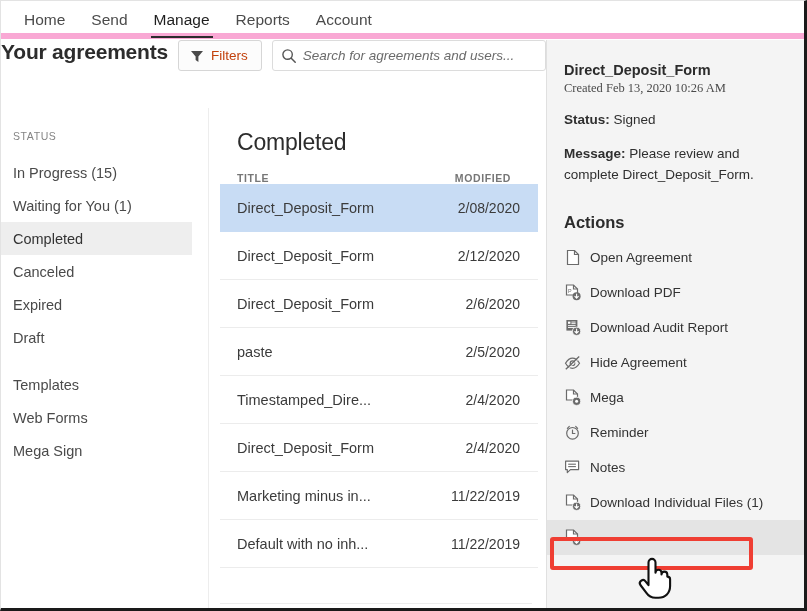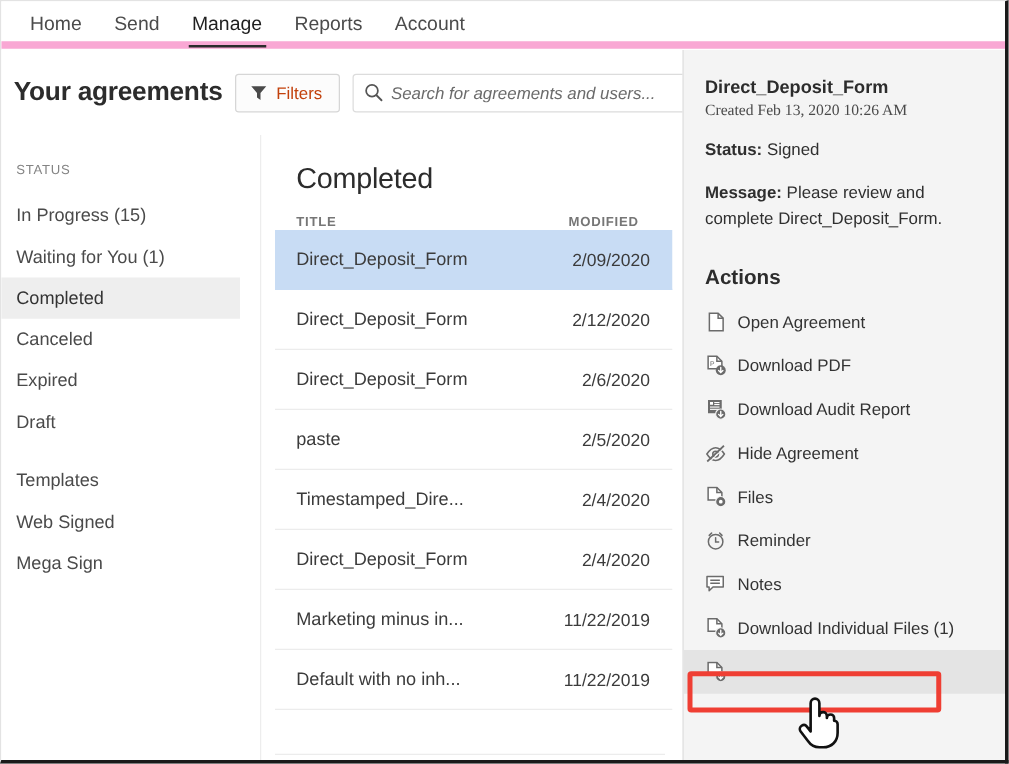--- a/index.html
+++ b/index.html
@@ -62,22 +62,20 @@
   }
 
   
   .page-header {
     position: absolute;
     left: 0; top: 39px;
     width: 545px;
     height: 68px;
     background: #ffffff;
     display: flex;
-    align-items: center;
-    padding-left: 10px;
   }
   .page-title {
     font-size: 21px;
     font-weight: bold;
     color: #2c2c2c;
     letter-spacing: -0.2px;
     white-space: nowrap;
   }
   .filters-btn {
     margin-left: 10px;
@@ -338,36 +336,36 @@
     <div class="sidebar-item">In Progress (15)</div>
     <div class="sidebar-item">Waiting for You (1)</div>
     <div class="sidebar-item selected">Completed</div>
     <div class="sidebar-item">Canceled</div>
     <div class="sidebar-item">Expired</div>
     <div class="sidebar-item">Draft</div>
 
     <div class="sidebar-gap"></div>
 
     <div class="sidebar-item">Templates</div>
-    <div class="sidebar-item">Web Signed</div>
+    <div class="sidebar-item">Web Forms</div>
     <div class="sidebar-item">Mega Sign</div>
   </div>
 
   <div class="list-pane">
     <div class="list-heading">Completed</div>
 
     <div class="list-head-row">
       <span>TITLE</span>
       <span>MODIFIED</span>
     </div>
 
     <div class="rows">
       <div class="row selected">
         <span class="title">Direct_Deposit_Form</span>
-        <span class="modified">2/09/2020</span>
+        <span class="modified">2/08/2020</span>
       </div>
       <div class="row">
         <span class="title">Direct_Deposit_Form</span>
         <span class="modified">2/12/2020</span>
       </div>
       <div class="row">
         <span class="title">Direct_Deposit_Form</span>
         <span class="modified">2/6/2020</span>
       </div>
       <div class="row">
@@ -465,21 +463,21 @@
 
     <div class="action-row">
       <span class="action-icon">
         <svg width="16" height="17" viewBox="0 0 16 17">
           <path d="M1.5 1h7l4 4v6h-11z" fill="#fff" stroke="#6b6b6b" stroke-width="1.2"></path>
           <path d="M8.5 1v4h4" fill="none" stroke="#6b6b6b" stroke-width="1.2"></path>
           <circle cx="11.6" cy="12.3" r="4.1" fill="#6b6b6b" stroke="#f4f4f4" stroke-width="0.9"></circle>
           <circle cx="11.6" cy="12.3" r="1.5" fill="#fff"></circle>
         </svg>
       </span>
-      <span>Files</span>
+      <span>Mega</span>
     </div>
 
     <div class="action-row">
       <span class="action-icon">
         <svg width="17" height="17" viewBox="0 0 17 17">
           <circle cx="8.5" cy="9.3" r="5.8" fill="none" stroke="#6b6b6b" stroke-width="1.2"></circle>
           <path d="M8.5 6.2v3.3h2.4" fill="none" stroke="#6b6b6b" stroke-width="1.2" stroke-linecap="round"></path>
           <path d="M3.4 4.3L5.3 2.4" stroke="#6b6b6b" stroke-width="1.2" stroke-linecap="round"></path>
           <path d="M13.6 4.3L11.7 2.4" stroke="#6b6b6b" stroke-width="1.2" stroke-linecap="round"></path>
         </svg>

